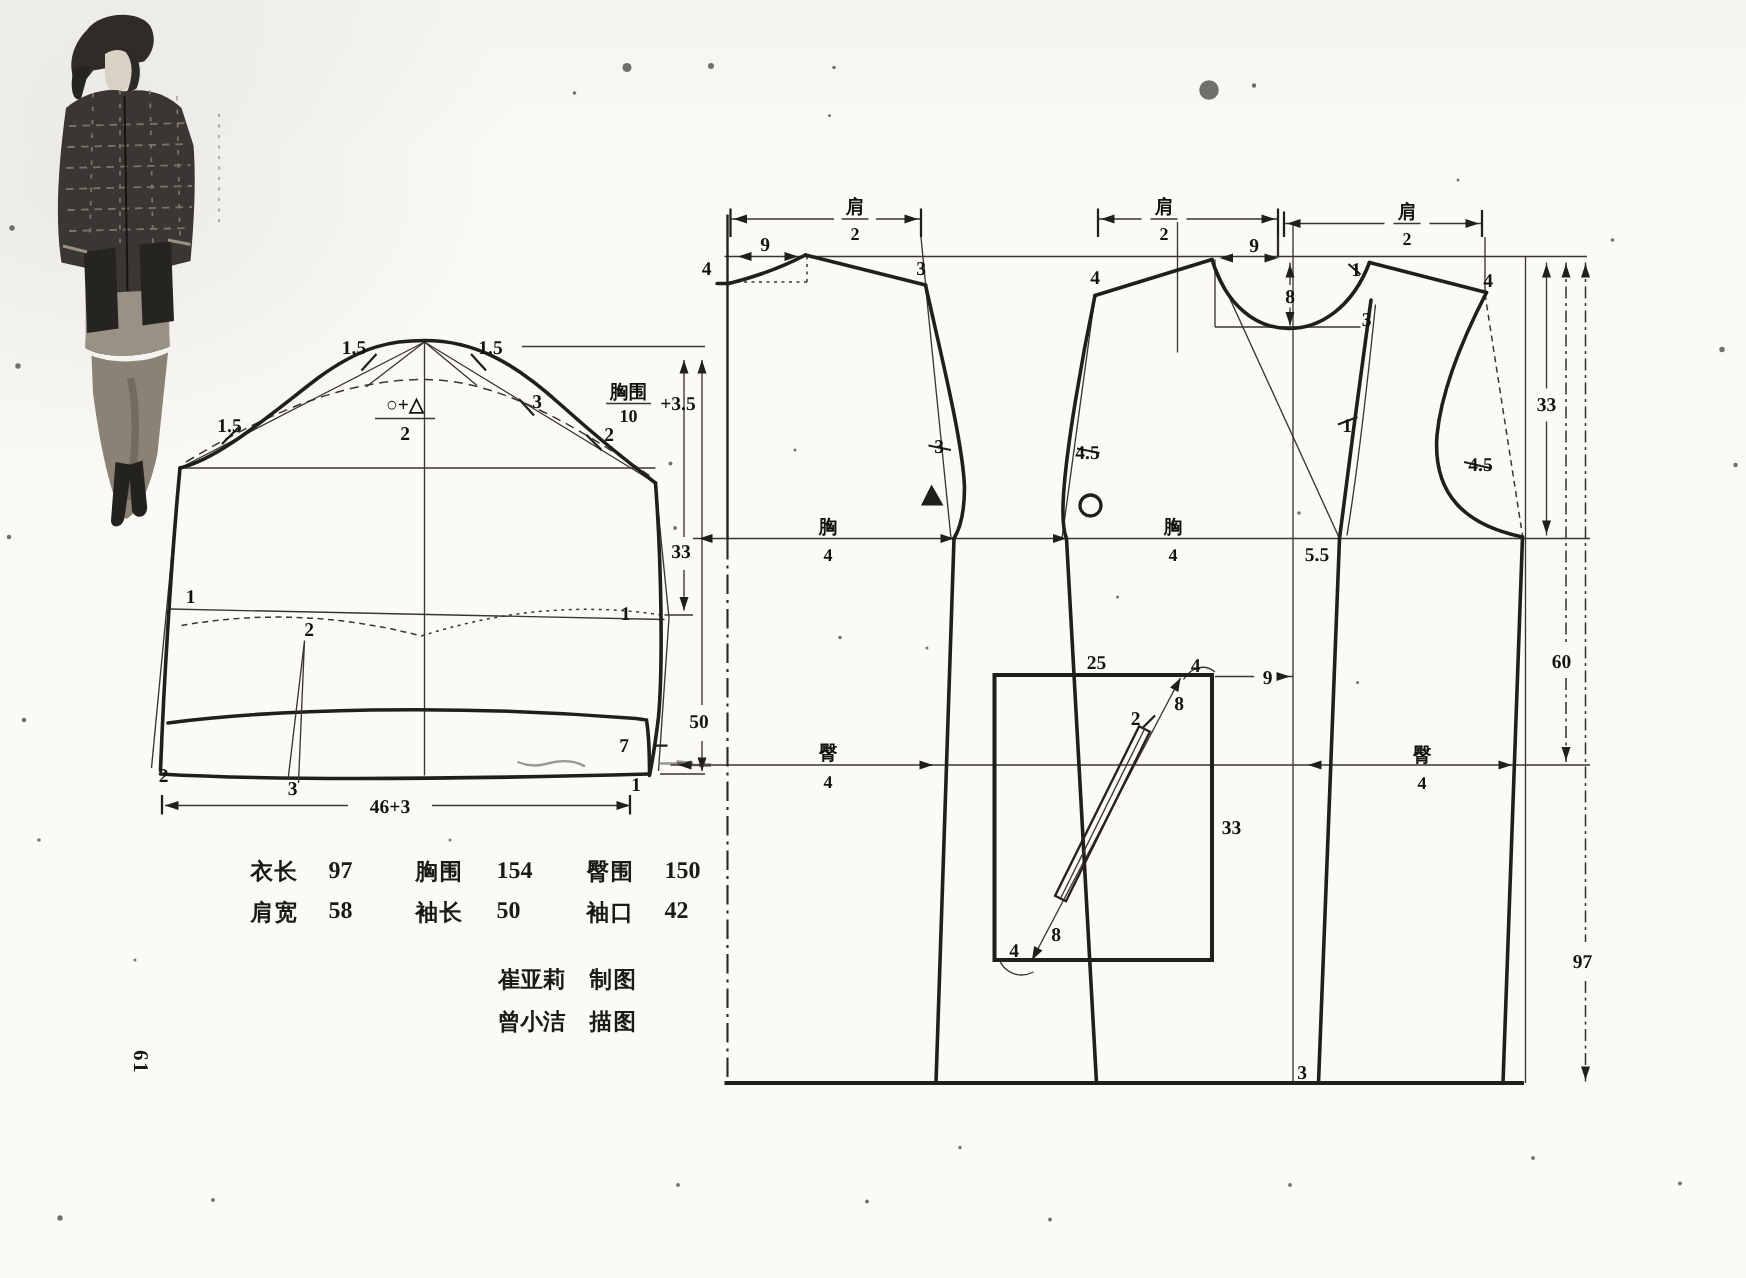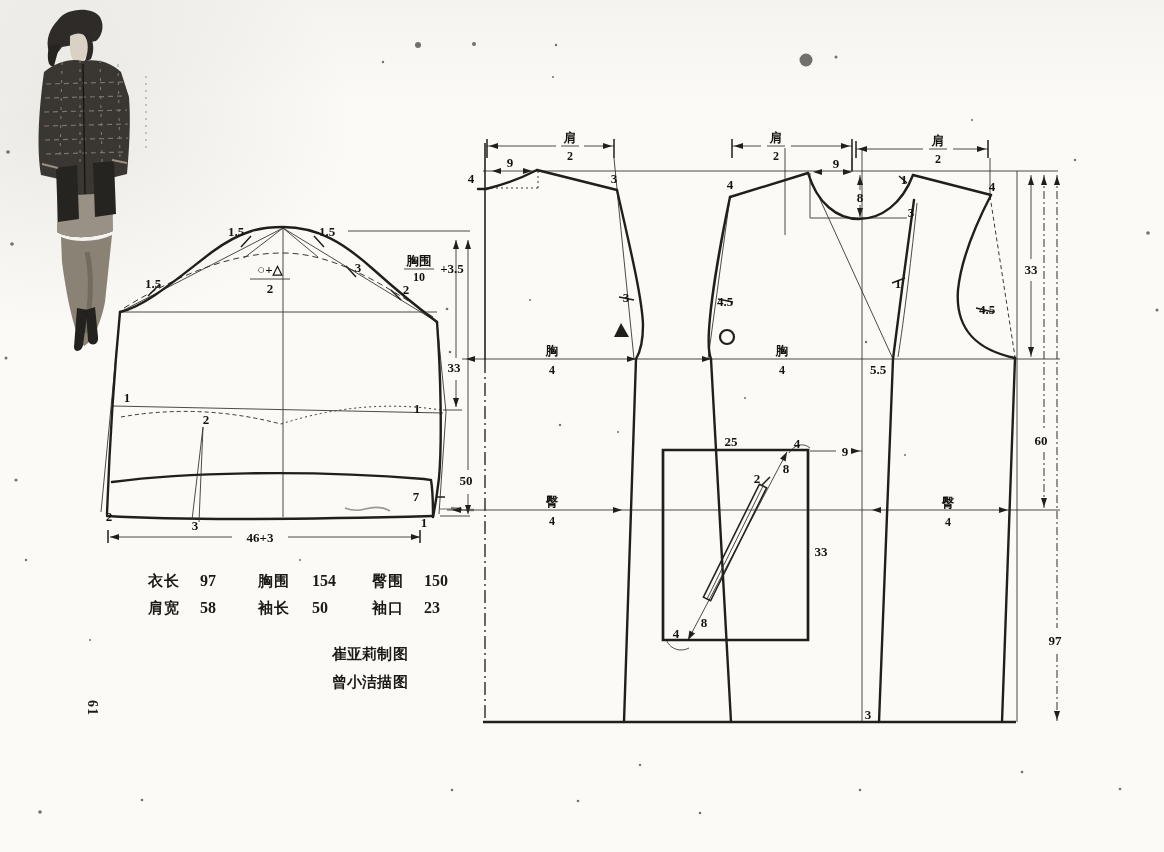--- a/index.html
+++ b/index.html
@@ -18,25 +18,25 @@
   .k-dash2{stroke:#3a3632;stroke-width:1;fill:none;stroke-dasharray:4 3}
   .k-dot{stroke:#3a3632;stroke-width:1;fill:none;stroke-dasharray:2 3}
   .k-dashdot{stroke:#2b2824;stroke-width:1.4;fill:none;stroke-dasharray:13 4 2 4}
   .k-dimdash{stroke:#33302c;stroke-width:1;fill:none;stroke-dasharray:8 3 2 3}
   .arr{fill:#211f1c;stroke:none}
   text{fill:#15130f}
   .num{font:bold 13px "Liberation Serif",serif}
   .num-s{font:bold 12px "Liberation Serif",serif}
   .cnx{font:bold 12.5px "Liberation Serif",serif}
   .anm{text-anchor:middle}
-  .size-table{position:absolute;left:148px;top:572px;display:grid;grid-template-columns:52px 58px 54px 60px 52px 58px;row-gap:8px;font-weight:bold}
+  .size-table{position:absolute;left:167px;top:572px;display:grid;grid-template-columns:52px 58px 54px 60px 52px 58px;row-gap:8px;font-weight:bold}
   .size-table .lab{font-size:15px;letter-spacing:1px}
   .size-table .val{font-size:16px}
   .credits{position:absolute;left:332px;top:640px;font-weight:bold;font-size:15px;line-height:28px}
-  .credits .c-role{margin-left:0;letter-spacing:1px}
+  .credits .c-role{margin-left:16px;letter-spacing:1px}
   .page-num{position:absolute;left:84px;top:700px;font:bold 14px "Liberation Serif",serif;transform:rotate(90deg);letter-spacing:1px}
 </style>
 </head>
 <body>
 
 <div class="page">
 
 <svg width="1164" height="852" viewBox="0 0 1164 852">
 
   <g fill="#2b2926" opacity="0.65">
@@ -302,21 +302,21 @@
     <span class="val">97</span>
     <span class="lab">胸围</span>
     <span class="val">154</span>
     <span class="lab">臀围</span>
     <span class="val">150</span>
     <span class="lab">肩宽</span>
     <span class="val">58</span>
     <span class="lab">袖长</span>
     <span class="val">50</span>
     <span class="lab">袖口</span>
-    <span class="val">23</span>
+    <span class="val">42</span>
   </div>
 
   <div class="credits">
     <div>
       <span class="c-name">崔亚莉</span><span class="c-role">制图</span>
     </div>
     <div>
       <span class="c-name">曾小洁</span><span class="c-role">描图</span>
     </div>
   </div>

